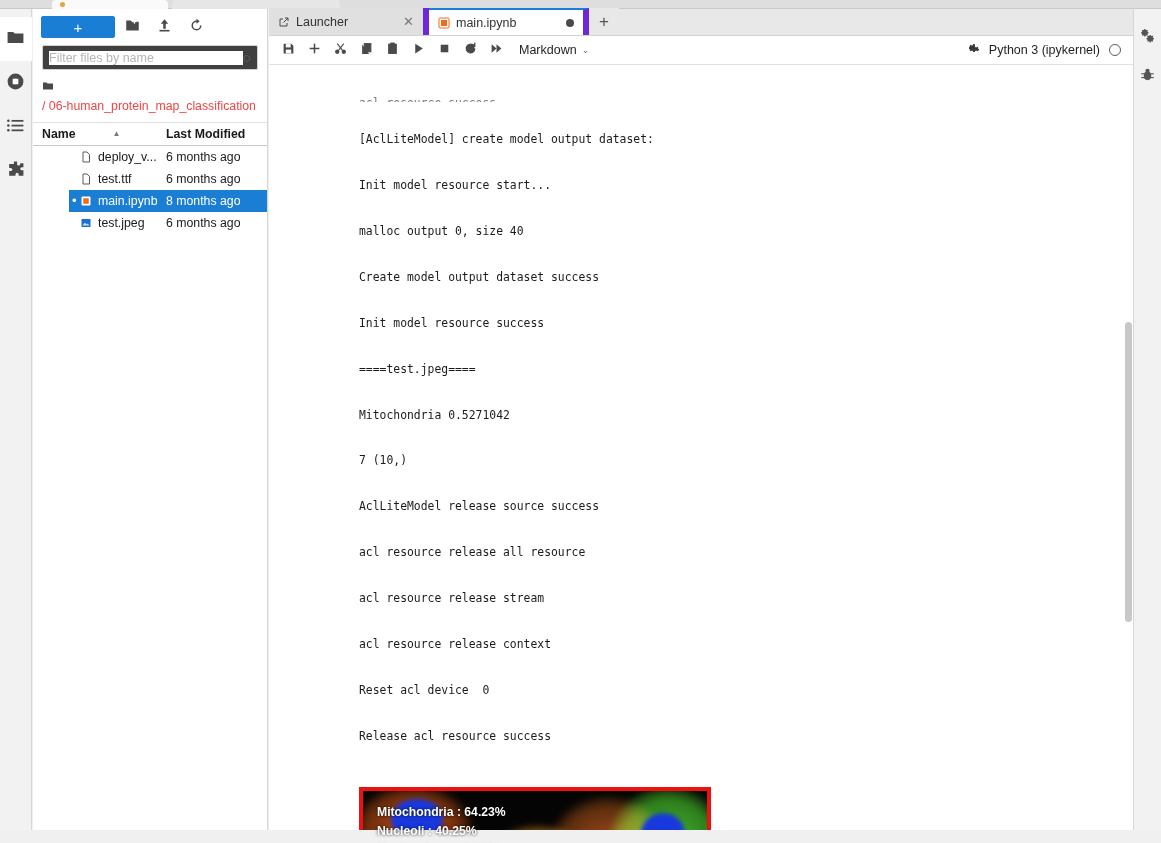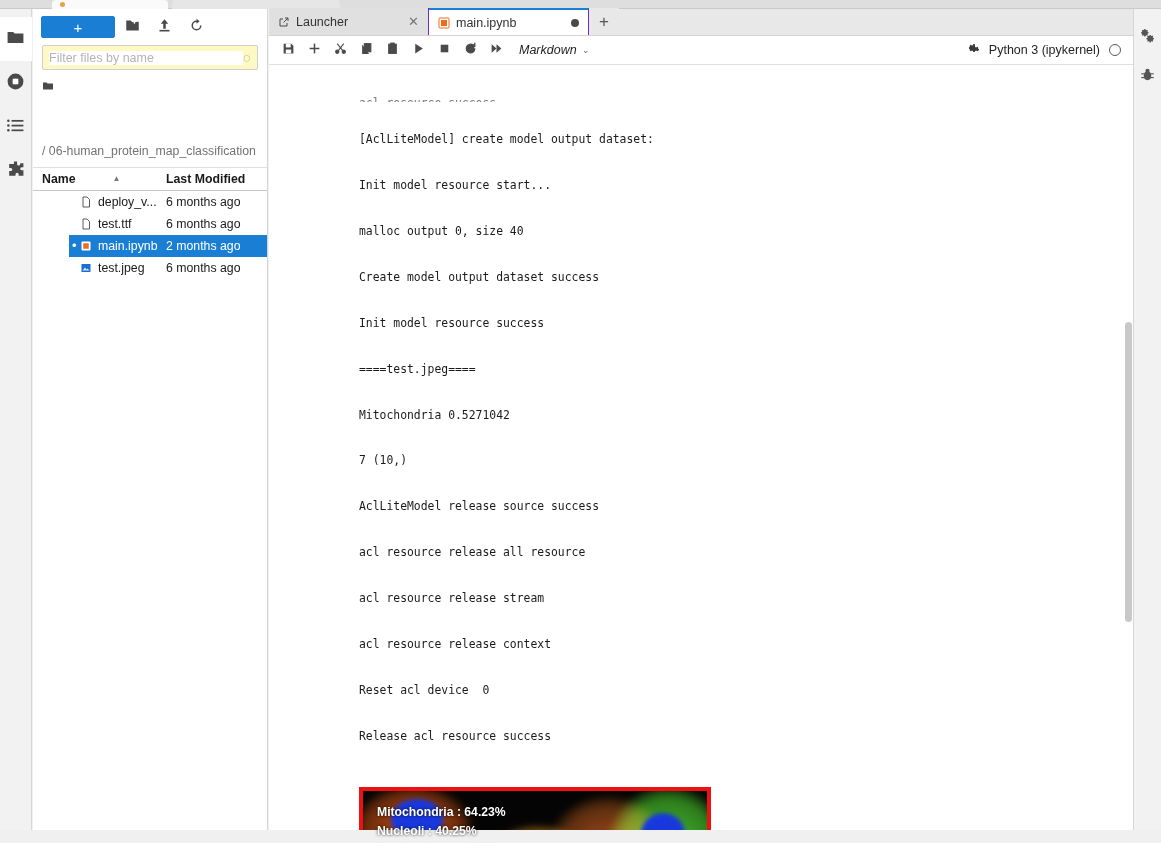--- a/index.html
+++ b/index.html
@@ -66,34 +66,33 @@
     border: 1px solid #1a7fd4;
   }
   .fb-ic {
     width: 30px; height: 26px; display:flex; align-items:center;
     justify-content:center; cursor:pointer;
   }
   .fb-ic svg { width: 15px; height: 15px; fill: #4a4a4a; }
   .fb-filter {
     margin: 0 9px 6px 9px; height: 25px; border: 1px solid #cfcfcf;
     border-radius: 2px; display: flex; align-items: center;
-    padding: 0 6px; background: #fef9c3; flex-shrink: 0;
+    padding: 0 6px; background: #404040; flex-shrink: 0;
   }
   .fb-filter input {
     flex: 1; border: none; outline: none; font-size: 12.5px;
     color: #333; font-family: "Liberation Sans", sans-serif;
   }
   .fb-filter input::placeholder { color: #b4b4b4; }
   .fb-filter .f-ic { font-size: 13px; color: #8a8a8a; }
 
   .fb-breadcrumb {
-    padding: 2px 9px 6px 9px; font-size: 12.3px; color: #737373;
+    padding: 2px 9px 6px 9px; font-size: 12.3px; color: #ef4444;
     line-height: 1.45; display: flex; flex-wrap: wrap; align-items: flex-end;
     flex-shrink: 0;
-    gap: 45px;
   }
   .fb-breadcrumb .bc-ic { margin-right: 5px; margin-top: 2px; flex-shrink: 0; }
   .fb-breadcrumb .bc-ic svg { width: 12px; height: 12px; fill: #4a4a4a; }
   .fb-breadcrumb .bc-txt { word-break: break-all; }
 
   .fb-head {
     display: flex; align-items: center; height: 24px;
     border-top: 1px solid #e0e0e0; border-bottom: 1px solid #c6c6c6;
     font-size: 12.3px; font-weight: bold; color: #1a1a1a; padding: 0 9px;
     flex-shrink: 0;
@@ -122,21 +121,21 @@
     background: #fff; display: flex; flex-direction: column;
   }
   .tabbar {
     height: 27px; background: #e8e8e8; display: flex; align-items: flex-end;
     flex-shrink: 0; border-bottom: 1px solid #d3d3d3;
   }
   .tab {
     height: 27px; display: flex; align-items: center; gap: 6px;
     padding: 0 9px; font-size: 12.5px; color: #333; cursor: pointer;
     min-width: 160px; background: #e0e0e0;
-    border-right: 1px solid #6d28d9;
+    border-right: 6px solid #6d28d9;
   }
   .tab.active { background: #fff; border-top: 2px solid #1a7fd4; }
   .tab .t-icon { display:flex; align-items:center; }
   .tab .t-icon svg { width: 12px; height: 12px; }
   .tab .t-label { flex: 1; white-space: nowrap; }
   .tab .t-close { font-size: 13px; color: #767676; margin-left: 8px; }
   .tab .t-mod {
     width: 8px; height: 8px; border-radius: 50%; background: #4a4a4a;
     margin-left: 8px;
   }
@@ -150,21 +149,21 @@
     height: 29px; display: flex; align-items: center; padding: 0 6px;
     border-bottom: 1px solid #e0e0e0; flex-shrink: 0; background: #fff;
   }
   .tb-ic {
     width: 26px; height: 24px; display:flex; align-items:center;
     justify-content:center; cursor:pointer;
   }
   .tb-ic svg { width: 13px; height: 13px; fill: #4a4a4a; }
   .tb-select {
     margin-left: 10px; font-size: 12.5px; color: #1f1f1f; cursor: pointer;
-    display: flex; align-items: center; gap: 5px; font-style: italic;
+    display: flex; align-items: center; gap: 5px;
   }
   .tb-select .caret { font-size: 9px; color: #666; }
   .tb-spacer { flex: 1; }
   .tb-kernel {
     display: flex; align-items: center; gap: 9px; font-size: 12.5px;
     color: #1f1f1f; padding-right: 6px;
   }
   .tb-kernel .k-gear svg { width: 12px; height: 12px; fill: #3a3a3a; }
   .tb-kernel .k-circle {
     width: 12px; height: 12px; border: 1.4px solid #5a5a5a; border-radius: 50%;
@@ -350,21 +349,21 @@
       </div>
       <div class="fb-row selected">
         <span class="r-dot">•</span>
         <span class="r-icon">
           <svg viewBox="0 0 24 24">
               <rect x="3" y="3" width="18" height="18" rx="2" fill="#fff"></rect>
               <rect x="6.5" y="6.5" width="11" height="11" fill="#ee6c1a"></rect>
             </svg>
         </span>
         <span class="r-name">main.ipynb</span>
-        <span class="r-mod">2 months ago</span>
+        <span class="r-mod">8 months ago</span>
       </div>
       <div class="fb-row">
         <span class="r-dot"></span>
         <span class="r-icon">
           <svg viewBox="0 0 24 24">
               <rect x="3" y="4" width="18" height="16" fill="#1a6fd4"></rect>
               <path d="M5 17l5-6 3 4 2-2 4 4z" fill="#d7e8f8"></path>
             </svg>
         </span>
         <span class="r-name">test.jpeg</span>

